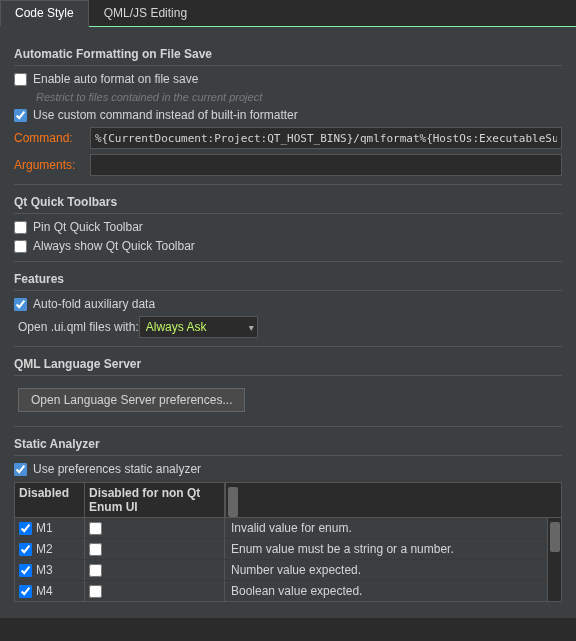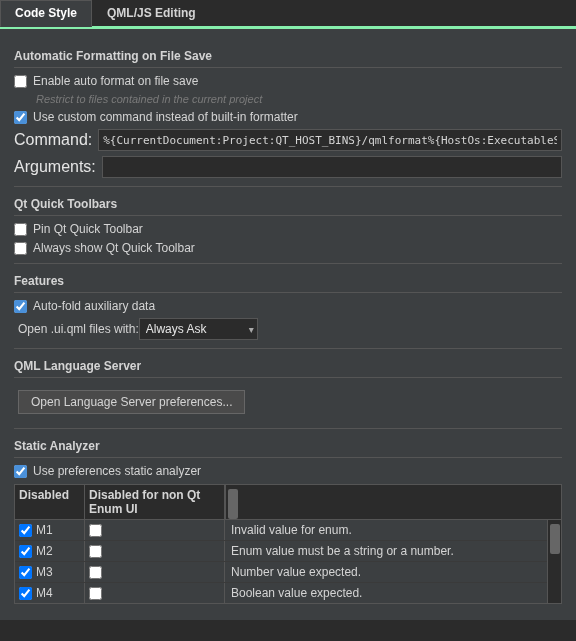--- a/index.html
+++ b/index.html
@@ -9,22 +9,21 @@
       font-family: "Segoe UI", sans-serif;
       font-size: 12px;
       width: 576px;
       min-height: 641px;
     }
 
     
     .tabs {
       display: flex;
       background: #2b2b2b;
-      border-bottom: 3px solid #86efac;
-      font-weight: bold;
+      border-bottom: 1px solid #86efac;
     }
     .tab {
       padding: 5px 14px;
       cursor: pointer;
       color: #d4d4d4;
       font-size: 12px;
       border: 1px solid transparent;
     }
     .tab.active {
       background: #3c3f41;
@@ -77,22 +76,22 @@
     }
 
     
     .field-row {
       display: flex;
       align-items: center;
       margin: 5px 0;
       gap: 6px;
     }
     .field-label {
-      color: #e5e5e5;
-      font-size: 16px;
+      color: #f97316;
+      font-size: 12px;
       min-width: 70px;
     }
     .field-input {
       flex: 1;
       background: #2b2b2b;
       border: 1px solid #555;
       color: #d4d4d4;
       font-size: 11px;
       padding: 2px 4px;
       height: 22px;
@@ -113,21 +112,21 @@
       margin: 5px 0 5px 4px;
       gap: 0;
     }
     .dropdown-label {
       color: #d4d4d4;
       font-size: 12px;
     }
     .dropdown-select {
       background: #2b2b2b;
       border: 1px solid #555;
-      color: #e5e5e5;
+      color: #bef264;
       font-size: 12px;
       padding: 2px 18px 2px 6px;
       height: 22px;
       cursor: pointer;
       appearance: none;
       -webkit-appearance: none;
       padding-right: 20px;
     }
     .dropdown-wrapper {
       position: relative;

